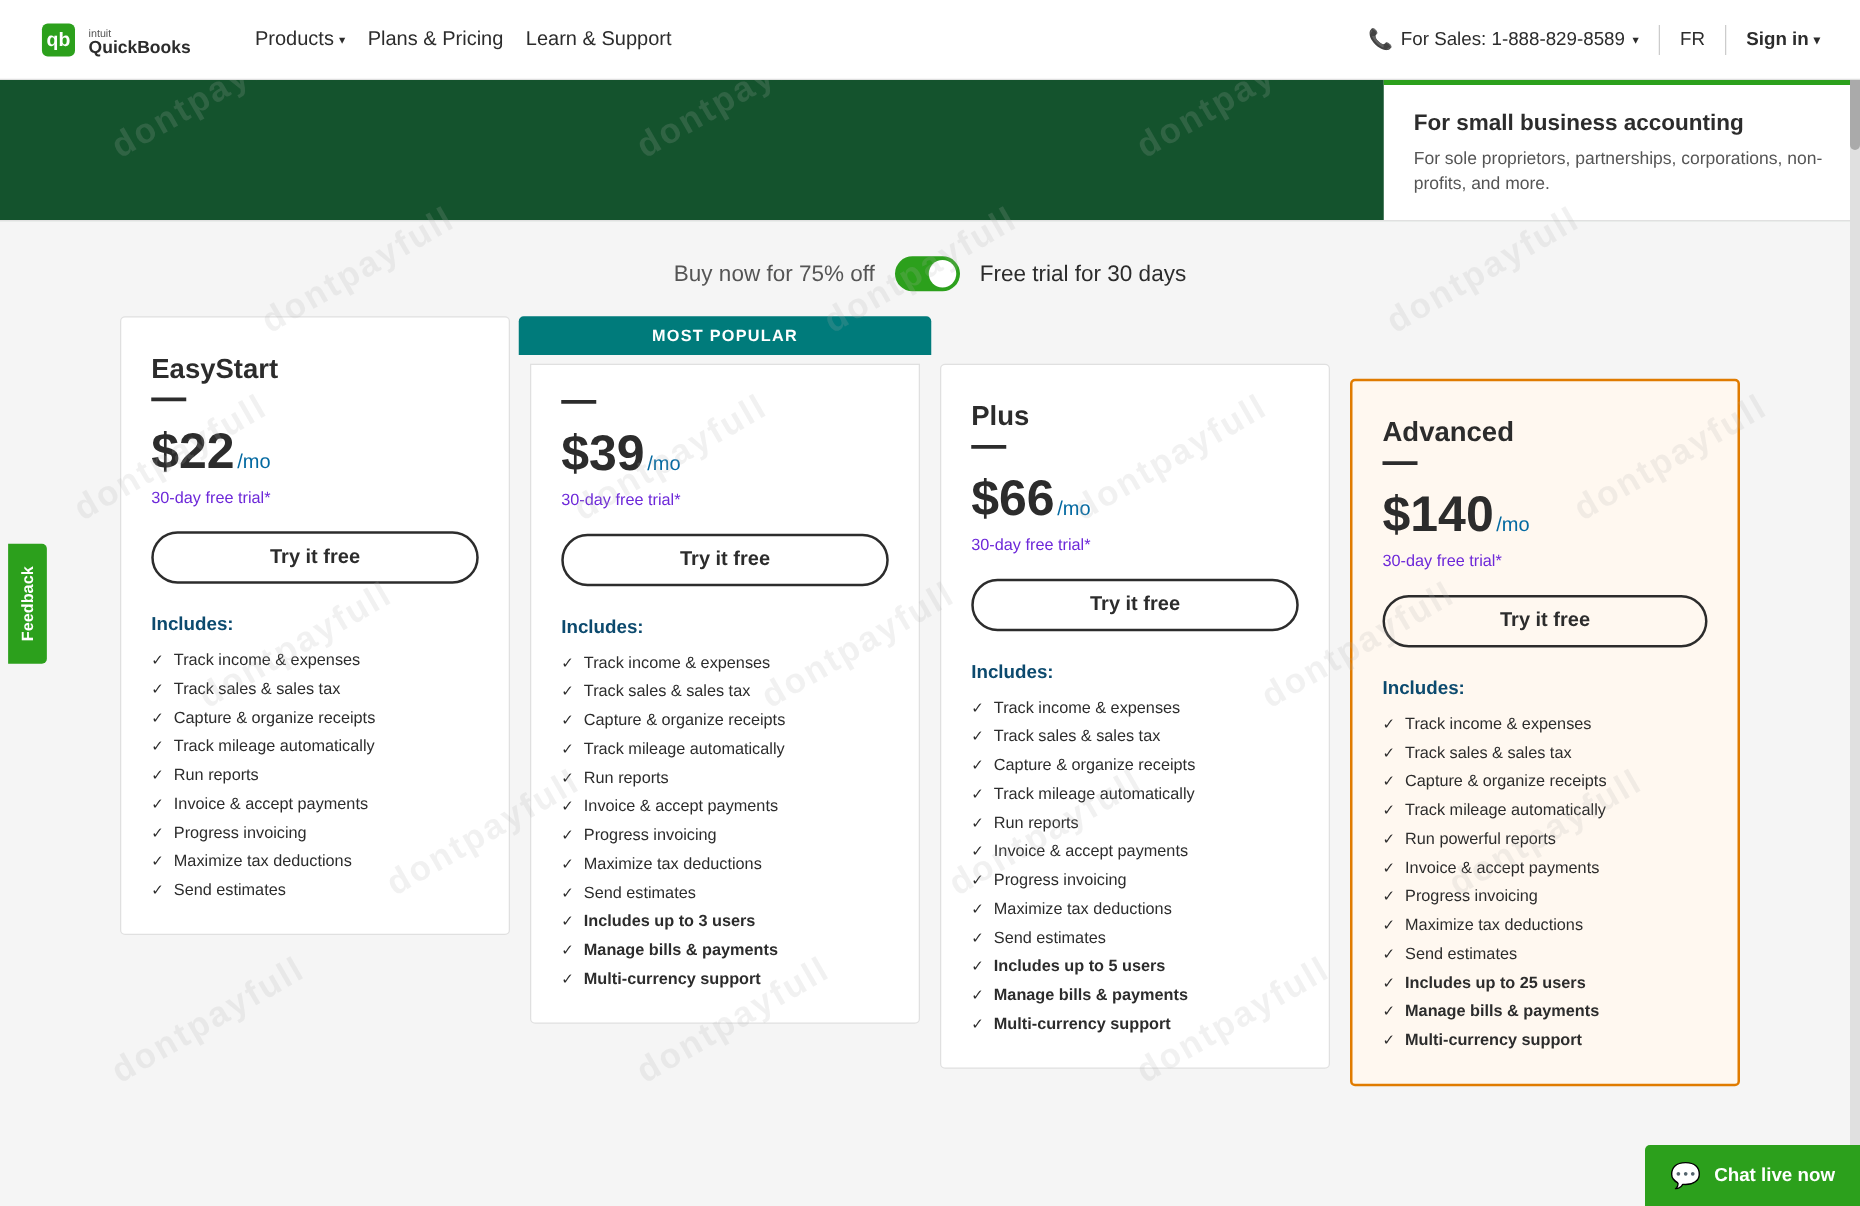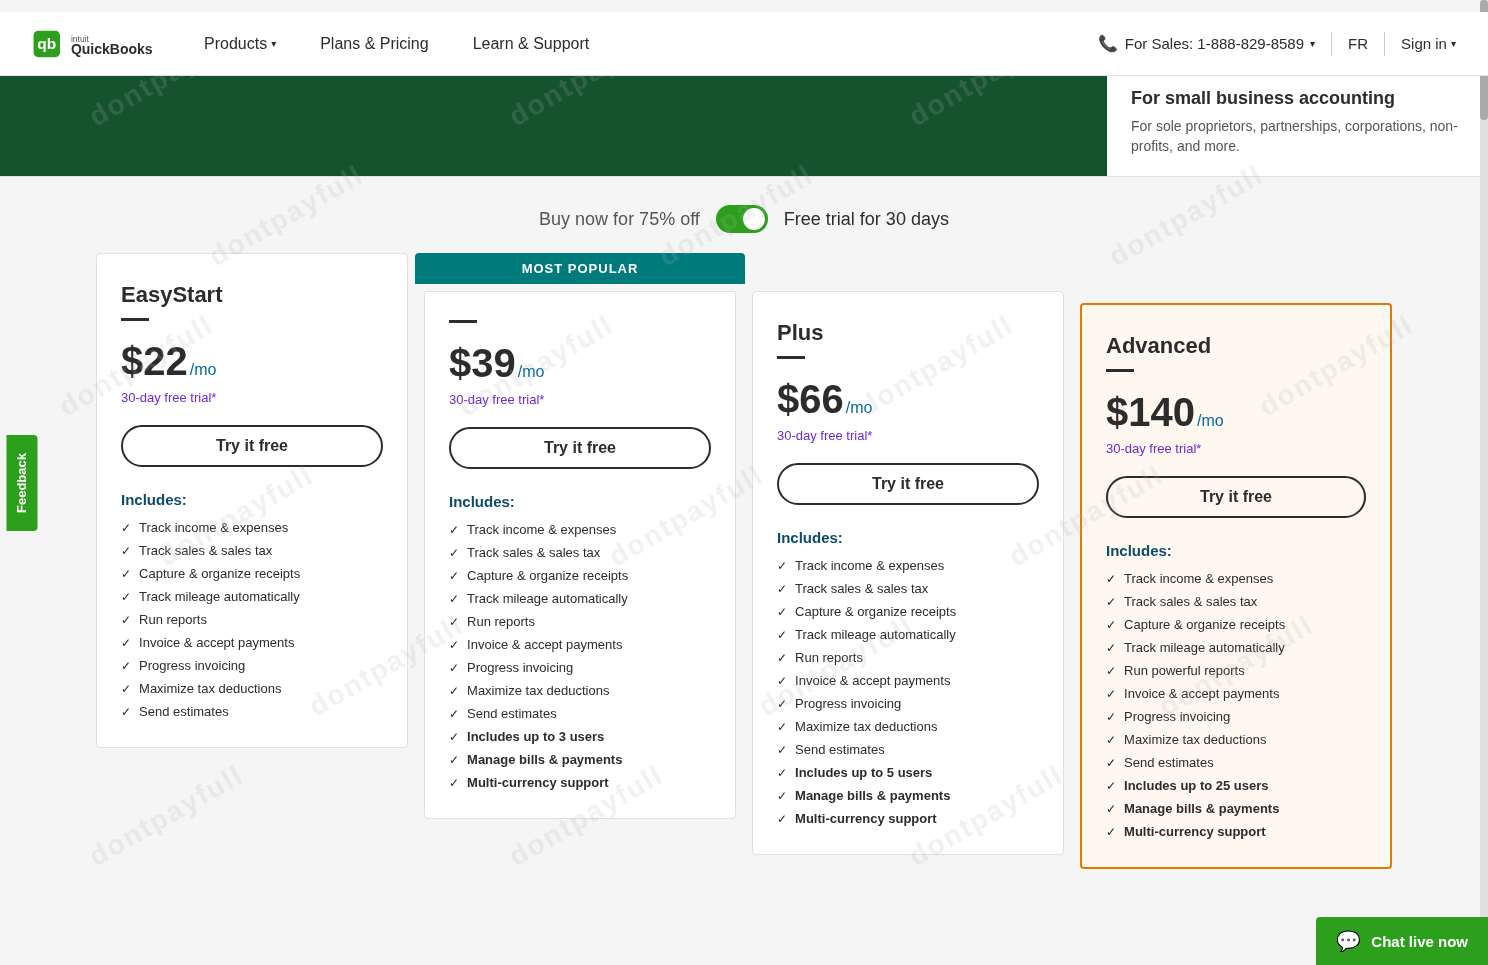--- a/index.html
+++ b/index.html
@@ -7,36 +7,36 @@
 
     
     .nav {
       background: #fff;
       border-bottom: 1px solid #e0e0e0;
       display: flex;
       align-items: center;
       padding: 0 32px;
       height: 64px;
       position: sticky;
-      top: 12px;
+      top: 0;
       z-index: 100;
     }
     .nav-logo {
       display: flex;
       align-items: center;
       margin-right: 32px;
     }
     .logo-svg {
       width: 140px;
       height: 40px;
     }
     .nav-links {
       display: flex;
       align-items: center;
-      gap: 44px;
+      gap: 18px;
       flex: 1;
     }
     .nav-link {
       font-size: 16px;
       color: #2c2c2c;
       text-decoration: none;
       cursor: pointer;
       display: flex;
       align-items: center;
       gap: 4px;
@@ -53,21 +53,21 @@
       font-size: 15px;
       color: #2c2c2c;
     }
     .phone-icon { color: #2ca01c; font-size: 16px; }
     .nav-divider { width: 1px; height: 24px; background: #ccc; }
     .nav-lang, .nav-signin {
       font-size: 15px;
       color: #2c2c2c;
       cursor: pointer;
     }
-    .nav-signin { display: flex; align-items: center; gap: 4px; }
+    .nav-signin { display: flex; align-items: center; gap: 4px; font-weight: bold; }
     .chevron { font-size: 10px; }
 
     
     .tabs-section {
       background: #14532d;
       display: flex;
       justify-content: flex-end;
       gap: 0;
       padding-top: 0;
       border-bottom: 1px solid #e0e0e0;

